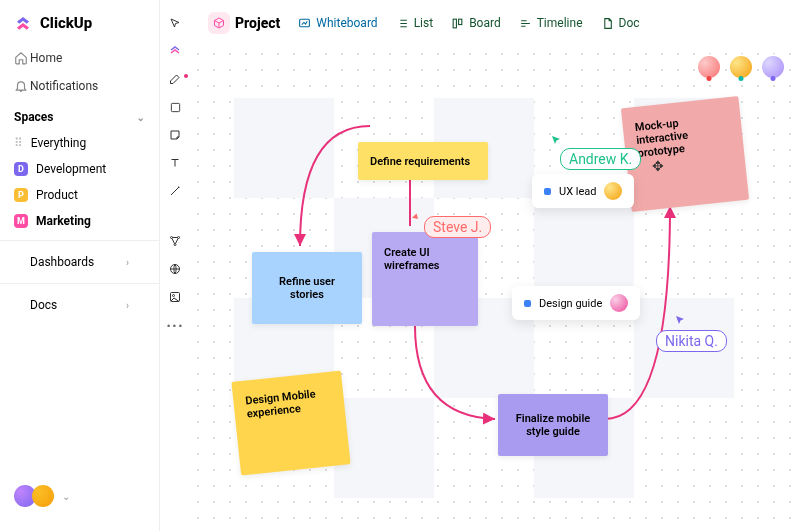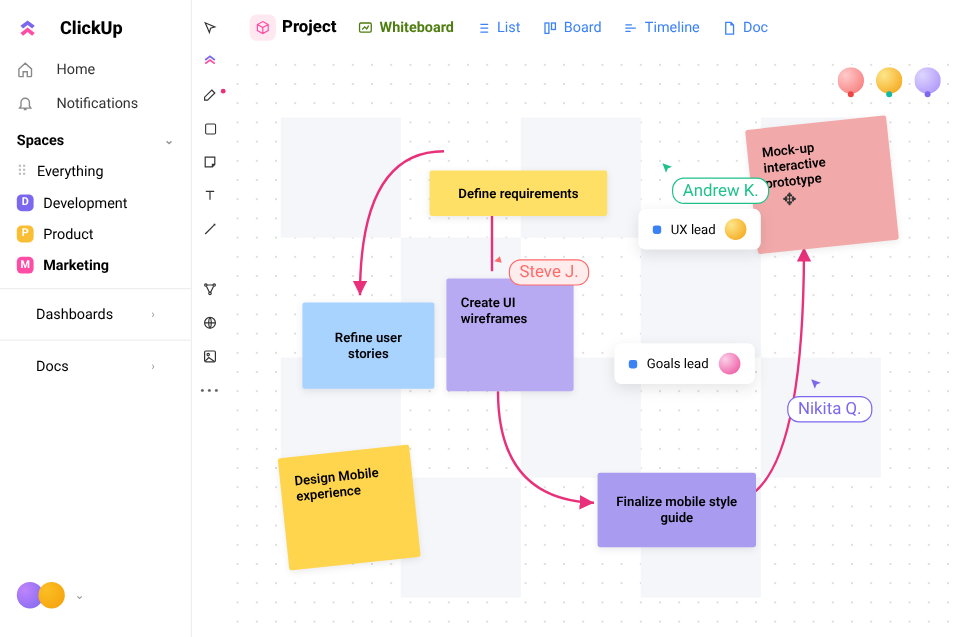--- a/index.html
+++ b/index.html
@@ -1,38 +1,38 @@
 <!DOCTYPE html>
 <html><head>
 <meta charset="utf-8">
 <style>
 *{margin:0;padding:0;box-sizing:border-box;font-family:-apple-system,BlinkMacSystemFont,'Segoe UI',Roboto,sans-serif}
 body{width:800px;height:531px;overflow:hidden;background:#fff;border-radius:12px;position:relative}
 .app{display:flex;height:100%}
 .sidebar{width:160px;border-right:1px solid #eee;display:flex;flex-direction:column;padding:14px 0}
-.logo{display:flex;align-items:center;gap:18px;padding:0 14px 12px;font-weight:800;font-size:15px}
+.logo{display:flex;align-items:center;gap:8px;padding:0 14px 12px;font-weight:800;font-size:15px}
 .logo-icon{width:18px;height:18px}
-.nav-item{display:flex;align-items:center;gap:19px;padding:7px 14px;font-size:12px;color:#333;cursor:pointer}
+.nav-item{display:flex;align-items:center;gap:2px;padding:7px 14px;font-size:12px;color:#333;cursor:pointer}
 .nav-item .ico{width:14px;height:14px;display:flex;align-items:center;justify-content:center;color:#888}
 .section-head{display:flex;align-items:center;justify-content:space-between;padding:10px 14px 6px;font-size:12px;font-weight:700}
 .chev{color:#999;font-size:10px}
 .space-item{display:flex;align-items:center;gap:8px;padding:6px 14px;font-size:12px;cursor:pointer}
 .space-badge{width:14px;height:14px;border-radius:4px;display:flex;align-items:center;justify-content:center;font-size:9px;font-weight:700;color:#fff}
 .space-item.active{font-weight:700}
 .divider{height:1px;background:#eee;margin:6px 0}
 .btm-nav{display:flex;align-items:center;justify-content:space-between;padding:8px 30px;font-size:12px;cursor:pointer}
 .user-area{margin-top:auto;padding:10px 14px;display:flex;align-items:center;gap:4px}
 .avatar{width:22px;height:22px;border-radius:50%}
 .toolrail{width:30px;display:flex;flex-direction:column;align-items:center;gap:14px;padding:16px 0;color:#666}
 .toolrail .ti{width:14px;height:14px;display:flex;align-items:center;justify-content:center;cursor:pointer;position:relative}
 .main{flex:1;display:flex;flex-direction:column;position:relative}
 .topbar{display:flex;align-items:center;gap:18px;padding:12px 18px;font-size:12px}
-.tb-item{display:flex;align-items:center;gap:5px;cursor:pointer;color:#3b82f6}
+.tb-item{display:flex;align-items:center;gap:5px;cursor:pointer;color:#14532d}
 .tb-item.proj{font-weight:800;color:#000;font-size:14px}
-.tb-item.active{color:#4d7c0f;font-weight:700}
+.tb-item.active{color:#0369a1;font-weight:400}
 .proj-icon{width:22px;height:22px;background:#ffe8f0;border-radius:6px;display:flex;align-items:center;justify-content:center;color:#ff4da6}
 .canvas{flex:1;position:relative;background-image:radial-gradient(circle,#ddd 1px,transparent 1px);background-size:16px 16px;overflow:hidden}
 .grid-squares{position:absolute;inset:0}
 .gsq{position:absolute;width:100px;height:100px;background:#f5f6fa}
 .sticky{position:absolute;padding:14px 12px;font-size:11px;font-weight:600;border-radius:2px;box-shadow:0 2px 6px rgba(0,0,0,0.08);cursor:move}
 .sticky.tilt{transform:rotate(-6deg)}
 .arrow-path{position:absolute;pointer-events:none}
 .cursor-tag{position:absolute;font-size:14px;padding:2px 8px;border-radius:10px;border:1px solid;background:#fff}
 .cursor-ptr{position:absolute;width:12px;height:12px}
 .chip{position:absolute;background:#fff;border-radius:6px;padding:8px 12px;font-size:11px;display:flex;align-items:center;gap:8px;box-shadow:0 4px 12px rgba(0,0,0,0.1)}
@@ -237,29 +237,29 @@
             <marker id="ah" markerWidth="8" markerHeight="8" refX="6" refY="3" orient="auto">
               <path d="M0 0l6 3-6 3z" fill="#e8317a"></path>
             </marker>
           </defs>
         <path d="M180 80 Q110 80 110 200" stroke="#e8317a" stroke-width="2" fill="none" marker-end="url(#ah)"></path>
         <path d="M220 130 L220 180" stroke="#e8317a" stroke-width="2" fill="none"></path>
         <path d="M225 280 Q225 370 305 373" stroke="#e8317a" stroke-width="2" fill="none" marker-end="url(#ah)"></path>
         <path d="M415 373 Q480 373 480 160" stroke="#e8317a" stroke-width="2" fill="none" marker-end="url(#ah)"></path>
       </svg>
 
-      <div class="sticky" style="left:168px;top:96px;width:148px;height:38px;background:#ffe066;display:flex;align-items:center;justify-content:center">
+      <div class="sticky" style="left:168px;top:96px;width:130px;height:38px;background:#ffe066;display:flex;align-items:center;justify-content:flex-start">
           <span>Define requirements</span>
         </div>
       <div class="sticky" style="left:62px;top:206px;width:110px;height:72px;background:#a9d3ff;display:flex;align-items:center;justify-content:flex-end;text-align:center">
           <span>Refine user stories</span>
         </div>
       <div class="sticky" style="left:182px;top:186px;width:106px;height:94px;background:#b8aaf2"><span>Create UI wireframes</span></div>
       <div class="sticky tilt" style="left:46px;top:330px;width:110px;height:94px;background:#ffd54d"><span>Design Mobile experience</span></div>
-      <div class="sticky" style="left:308px;top:348px;width:132px;height:62px;background:#a99cf0;display:flex;align-items:center;text-align:center">
+      <div class="sticky" style="left:308px;top:348px;width:110px;height:62px;background:#a99cf0;display:flex;align-items:center;text-align:center">
           <span>Finalize mobile style guide</span>
         </div>
       <div class="sticky tilt" style="left:436px;top:56px;width:118px;height:104px;background:#f2a9a9"><span>Mock-up interactive prototype</span></div>
 
       <div class="move-handle" style="left:462px;top:112px">✥</div>
 
       <svg class="cursor-ptr" style="left:360px;top:88px" viewBox="0 0 24 24">
           <path d="M4 4l6 16 3-7 7-3z" fill="#1fc28a"></path>
         </svg>
       <div class="cursor-tag" style="left:370px;top:102px;color:#1fc28a;border-color:#1fc28a">Andrew K.</div>
@@ -274,21 +274,21 @@
         </svg>
       <div class="cursor-tag" style="left:466px;top:284px;color:#7b68ee;border-color:#7b68ee">Nikita Q.</div>
 
       <div class="chip" style="left:342px;top:128px">
           <span class="dot" style="background:#3b82f6"></span>
           <span>UX lead</span>
           <span class="av" style="background:radial-gradient(circle at 30% 30%,#fde68a,#f59e0b)"></span>
         </div>
       <div class="chip" style="left:322px;top:240px">
           <span class="dot" style="background:#3b82f6"></span>
-          <span>Goals lead</span>
+          <span>Design guide</span>
           <span class="av" style="background:radial-gradient(circle at 30% 30%,#fbcfe8,#ec4899)"></span>
         </div>
 
       <div class="presence">
         <div class="pa" style="background:radial-gradient(circle at 30% 30%,#fecaca,#f87171)">
             <style>.pa:nth-child(1)::after{background:#ef4444}</style>
           </div>
         <div class="pa" style="background:radial-gradient(circle at 30% 30%,#fde68a,#f59e0b)">
             <style>.pa:nth-child(2)::after{background:#14b8a6}</style>
           </div>

